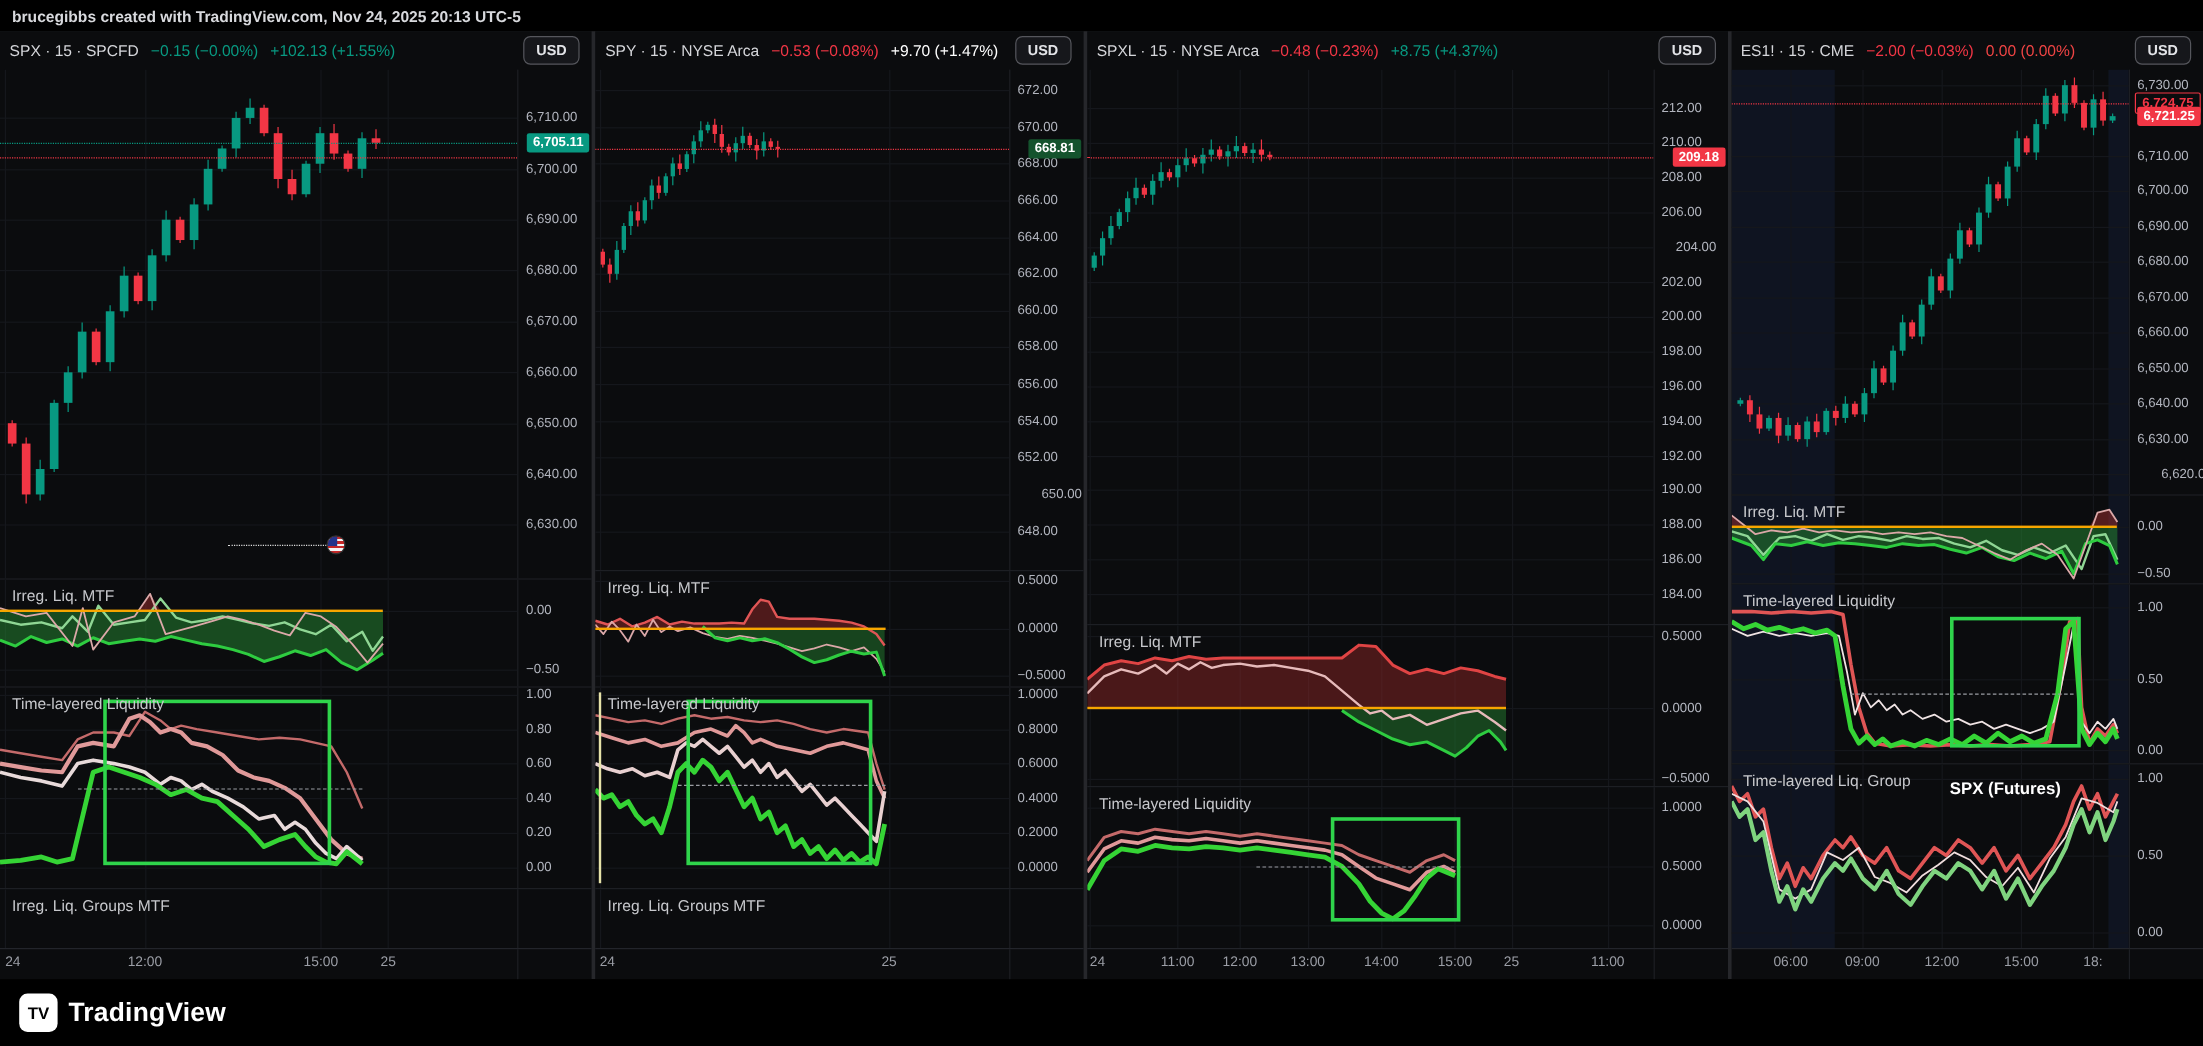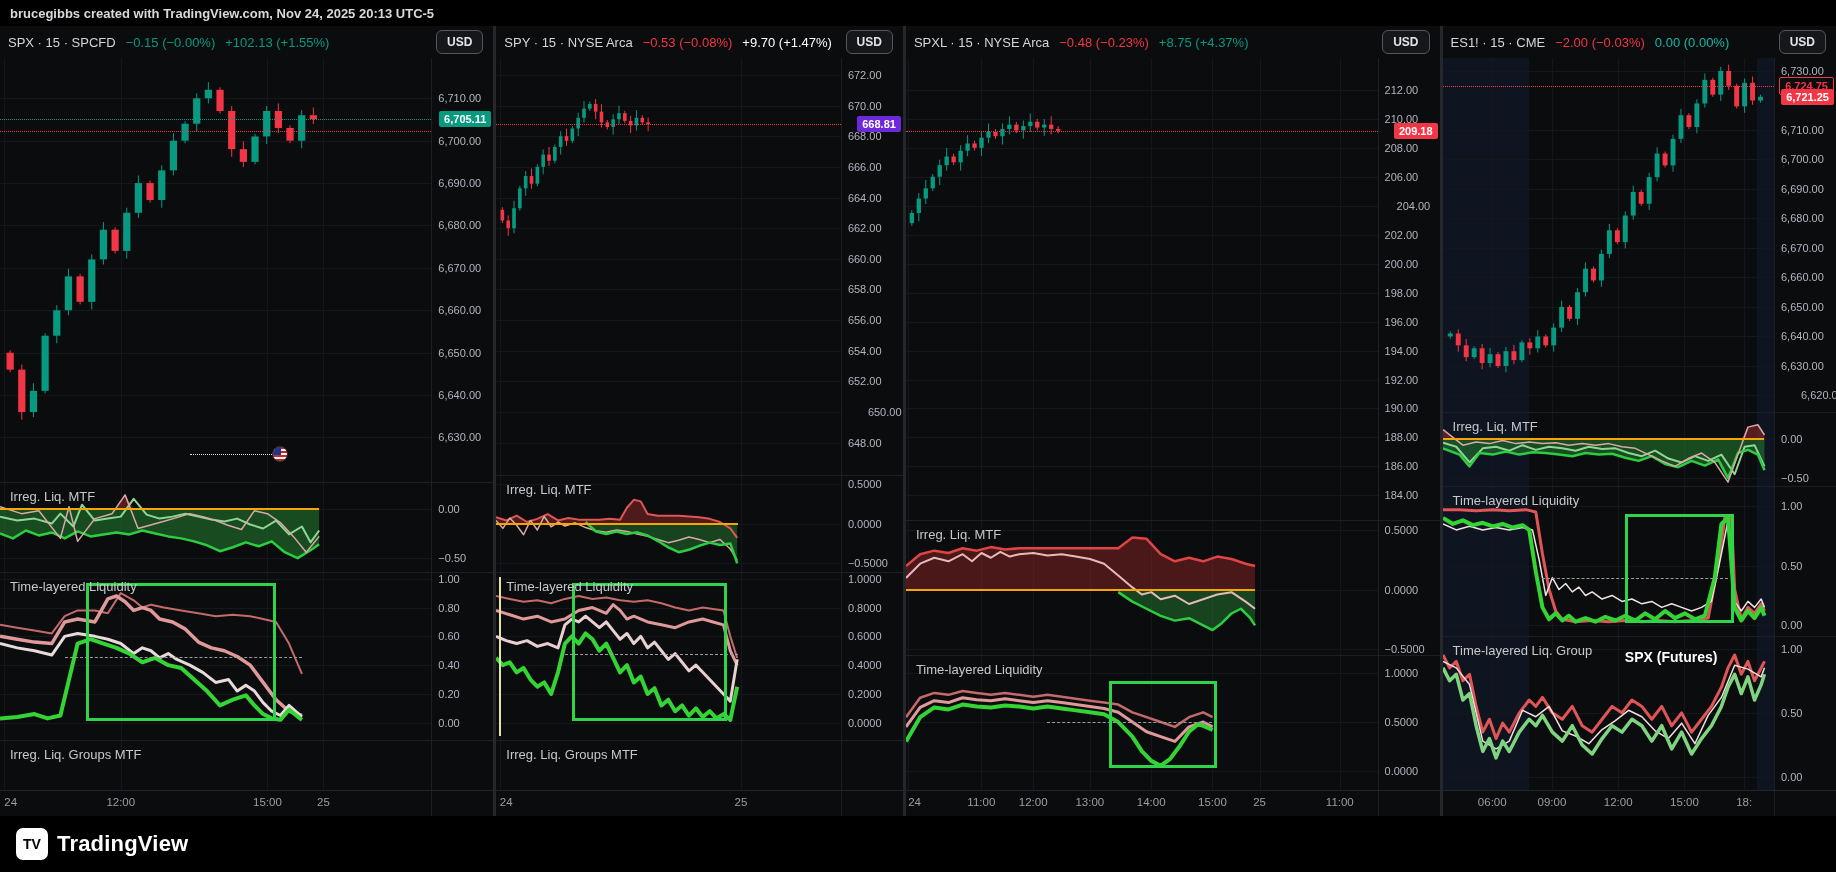--- a/index.html
+++ b/index.html
@@ -320,21 +320,21 @@
             <div class="tick" style="top: 26.1029%;">666.00</div>
             <div class="tick" style="top: 33.4559%;">664.00</div>
             <div class="tick" style="top: 40.8088%;">662.00</div>
             <div class="tick" style="top: 48.1618%;">660.00</div>
             <div class="tick" style="top: 55.5147%;">658.00</div>
             <div class="tick" style="top: 62.8676%;">656.00</div>
             <div class="tick" style="top: 70.2206%;">654.00</div>
             <div class="tick" style="top: 77.5735%;">652.00</div>
             <div class="tick" style="top: 84.9265%; margin-left: 20px;">650.00</div>
             <div class="tick" style="top: 92.2794%;">648.00</div>
-            <div class="badge" style="top: 15.7721%; background: #6d28d9; text-align: center;">668.81</div>
+            <div class="badge" style="top: 15.7721%; background: #14532d; text-align: center;">668.81</div>
           </div>
         </div>
         <div class="pane" style="height: 97px;">
           <div class="plot">
             <div class="hgrid" style="top: 8.26446%;"></div>
             <div class="hgrid" style="top: 49.5868%;"></div>
             <div class="hgrid" style="top: 90.9091%;"></div>
             <div class="vgrid" style="left: 1%;"></div>
             <div class="vgrid" style="left: 71%;"></div>
             <svg class="layer" viewBox="0 0 100 100" preserveAspectRatio="none">
@@ -570,21 +570,21 @@
           <div class="tlabel" style="left: 75%;">25</div>
           <div class="tlabel" style="left: 92%;">11:00</div>
         </div>
         <div class="axis"></div>
       </div>
   </section>
   <section class="chart">
     <header>
       <span class="sym">ES1! · 15 · CME</span>
       <span class="chg" style="color: rgb(242, 54, 69);">−2.00 (−0.03%)</span>
-      <span class="chg" style="color: #14b8a6;">0.00 (0.00%)</span>
+      <span class="chg" style="color: #ef4444;">0.00 (0.00%)</span>
       <button class="usd-btn">USD</button>
     </header>
     <div class="panes">
         <div class="pane" style="height: 354px;">
           <div class="plot">
             <div class="band" style="left: 0%; width: 26%;"></div>
             <div class="band" style="left: 95%; width: 5%;"></div>
             <div class="hgrid" style="top: 3.66667%;"></div>
             <div class="hgrid" style="top: 20.3333%;"></div>
             <div class="hgrid" style="top: 28.6667%;"></div>

